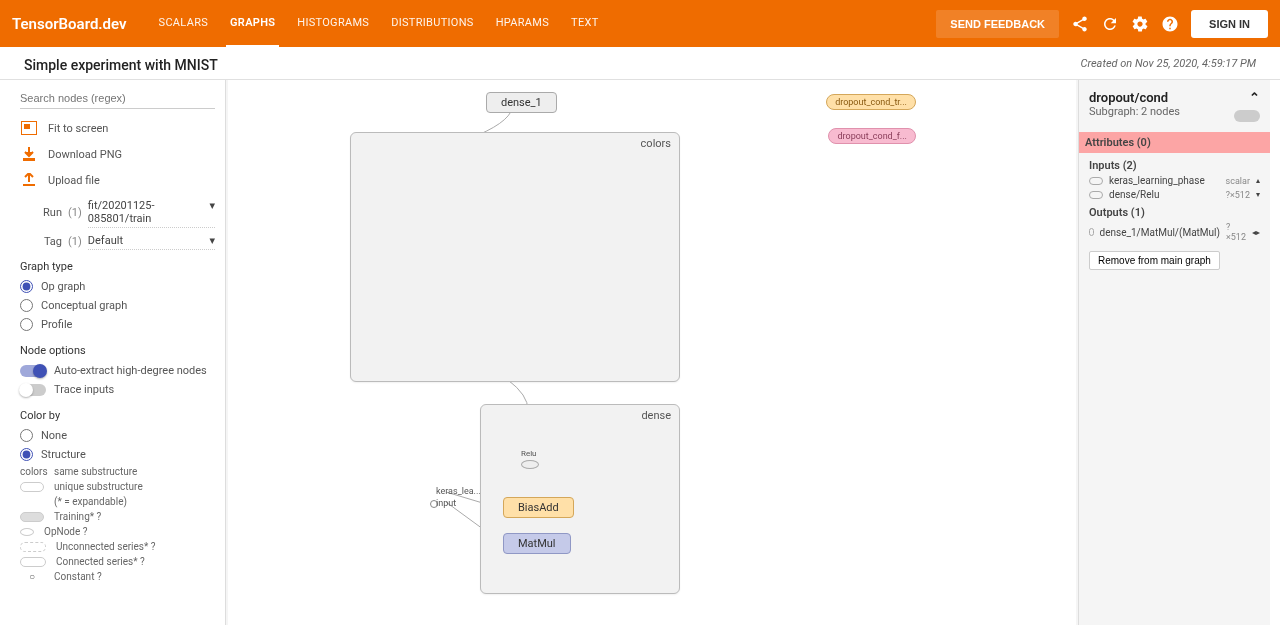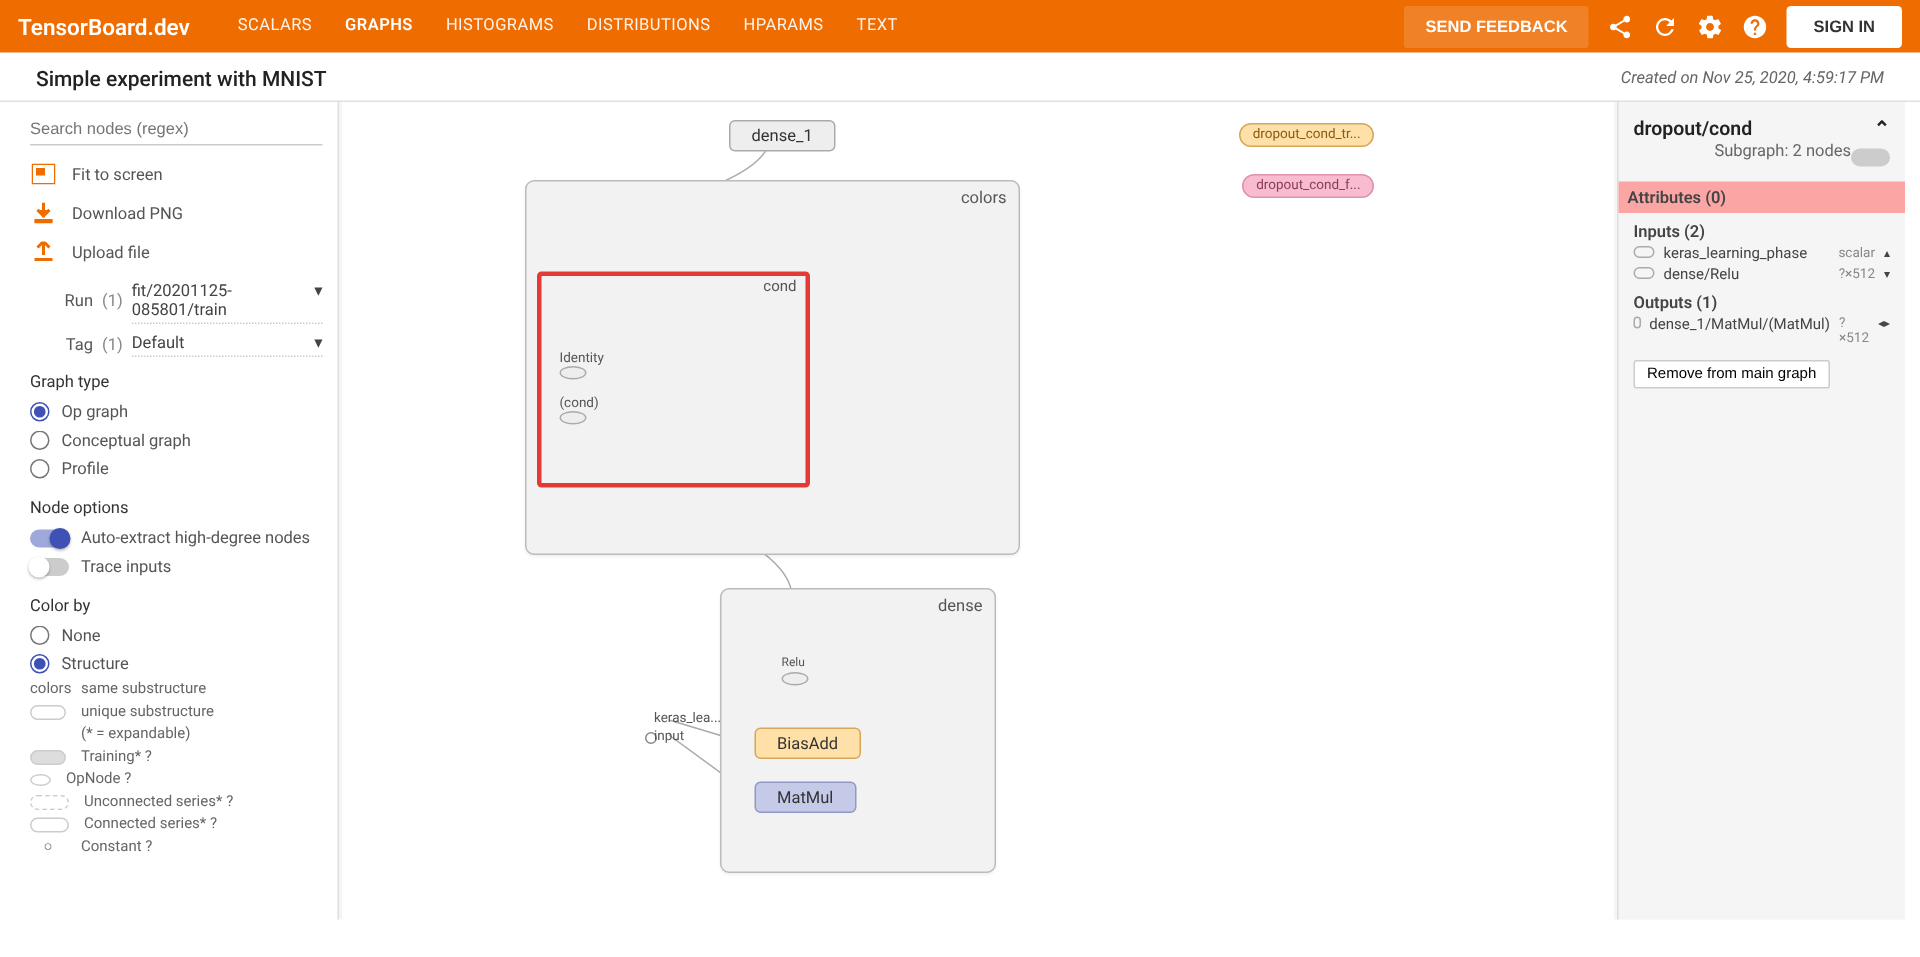--- a/index.html
+++ b/index.html
@@ -1,17 +1,17 @@
 <!DOCTYPE html>
 <html><head>
 <meta charset="utf-8">
 <style>
 * { box-sizing: border-box; margin: 0; padding: 0; }
 body { font-family: Roboto, Arial, sans-serif; font-size: 12px; color: #333; background: #fff; width: 1280px; height: 638px; overflow: hidden; }
-.topbar { background: #ef6c00; height: 35px; display: flex; align-items: center; padding: 0 12px; color: #fff; }
+.topbar { background: #ef6c00; height: 47px; display: flex; align-items: center; padding: 0 12px; color: #fff; }
 .logo { font-weight: 600; font-size: 15px; margin-right: 28px; }
 .tabs { display: flex; gap: 14px; font-size: 11px; }
 .tab { padding: 16px 4px; cursor: pointer; opacity: 0.92; letter-spacing: 0.3px; }
 .tab.active { border-bottom: 3px solid #fff; font-weight: 600; opacity: 1; }
 .topbar-right { margin-left: auto; display: flex; align-items: center; gap: 12px; }
 .send-feedback { background: rgba(255,255,255,0.15); border: none; color: #fff; font-size: 11px; font-weight: 600; padding: 8px 14px; border-radius: 2px; cursor: pointer; }
 .tb-icon { width: 18px; height: 18px; fill: #fff; cursor: pointer; }
 .sign-in { background: #fff; color: #333; font-size: 11px; font-weight: 600; padding: 8px 18px; border-radius: 3px; cursor: pointer; border: none; }
 .subbar { padding: 10px 24px 6px; border-bottom: 1px solid #e0e0e0; display: flex; }
 .subbar h3 { font-size: 14px; font-weight: 500; color: #222; }
@@ -41,21 +41,21 @@
 .graph-area { flex: 1; position: relative; background: #fff; margin: 0 2px; }
 .node-box { position: absolute; border: 1px solid #bbb; border-radius: 6px; background: #f2f2f2; box-shadow: 0 1px 2px rgba(0,0,0,0.06); }
 .node-label { position:absolute; font-size: 11px; color: #555; }
 .highlight { position:absolute; border: 3px solid #e53935; border-radius: 3px; }
 .op-node { position:absolute; border:1px solid #aaa; border-radius:4px; font-size:11px; padding: 3px 14px; text-align:center; }
 .pill { position:absolute; font-size:9px; padding:2px 8px; border-radius:10px; border:1px solid; cursor:pointer; }
 .info-panel { width: 192px; background: #f5f5f5; border-left: 1px solid #ddd; padding: 10px 10px; font-size: 11px; color: #444; }
 .info-title { font-weight: 600; font-size: 13px; color: #222; display:flex; justify-content:space-between; align-items:center; }
 .info-sub { color: #666; margin-bottom: 8px; }
 .attr-head { background:#fca5a5; padding:4px 6px; margin: 6px -10px; font-size:11px; font-weight:600; }
-.io-row { display:flex; gap:6px; margin:3px 0; font-size:10px; }
+.io-row { display:flex; align-items:center; gap:6px; margin:3px 0; font-size:10px; }
 .io-shape { margin-left:auto; color:#888; font-size:9px; }
 .node-icon { width:14px; height:8px; border:1px solid #aaa; border-radius:4px; }
 .toggle-pill { width:26px; height:12px; border-radius:6px; background:#ccc; display:inline-block; }
 .remove-btn { border:1px solid #ccc; background:#fff; font-size:10px; padding:3px 8px; border-radius:2px; cursor:pointer; margin-top:6px; }
 .mini-ellipse { width:18px; height:9px; border:1px solid #aaa; border-radius:50%; background:#eee; position:absolute; }
 </style>
 </head>
 <body>
 
 <div class="topbar">
@@ -221,47 +221,40 @@
       <path d="M 300 388 L 300 420" stroke="#aaa" fill="none" stroke-width="1"></path>
       <path d="M 300 432 L 300 454" stroke="#aaa" fill="none" stroke-width="1"></path>
       <path d="M 300 472 L 300 510" stroke="#aaa" fill="none" stroke-width="1"></path>
       <path d="M 218 412 L 258 424" stroke="#aaa" fill="none" stroke-width="1"></path>
       <path d="M 218 422 L 270 460" stroke="#aaa" fill="none" stroke-width="1"></path>
     </svg>
     <div class="op-node" style="left:258px;top:12px;background:#eee;">dense_1</div>
     <div class="node-box" style="left:122px;top:52px;width:330px;height:250px">
       <div class="node-label" style="right:8px;top:4px">colors</div>
     </div>
-    <div class="highlight" style="left:130px;top:113px;width:182px;height:144px">
-      <div class="node-label" style="right:6px;top:2px;font-size:10px;color:#555">cond</div>
-      <div class="mini-ellipse" style="left:12px;top:60px"></div>
-      <div class="node-label" style="left:12px;top:50px;font-size:9px">Identity</div>
-      <div class="mini-ellipse" style="left:12px;top:90px"></div>
-      <div class="node-label" style="left:12px;top:80px;font-size:9px">(cond)</div>
-    </div>
-    <div class="node-box" style="left:252px;top:324px;width:184px;height:190px">
+    <div class="node-box" style="left:252px;top:324px;width:200px;height:190px">
       <div class="node-label" style="right:8px;top:4px">dense</div>
       <div class="mini-ellipse" style="left:40px;top:55px"></div>
       <div class="node-label" style="left:40px;top:44px;font-size:8px">Relu</div>
       <div class="op-node" style="left:22px;top:92px;background:#ffe0a8;border-color:#d4a75a">BiasAdd</div>
       <div class="op-node" style="left:22px;top:128px;background:#c5cae9;border-color:#9098c5">MatMul</div>
     </div>
     <div class="node-label" style="left:208px;top:406px;font-size:9px">keras_lea...</div>
     <div style="position:absolute;left:202px;top:420px;width:8px;height:8px;border:1px solid #888;border-radius:50%"></div>
     <div class="node-label" style="left:208px;top:418px;font-size:9px">input</div>
     <div class="pill" style="right:160px;top:14px;background:#ffe0a8;border-color:#d4a75a;color:#8a5a11">dropout_cond_tr...</div>
     <div class="pill" style="right:160px;top:48px;background:#f8bbd0;border-color:#e091ad;color:#8a3d5a">dropout_cond_f...</div>
   </div>
 
   <div class="info-panel">
     <div class="info-title">
       <span>dropout/cond</span>
       <span style="cursor:pointer">⌃</span>
     </div>
-    <div style="display:flex;justify-content:flex-end;align-items:center">
+    <div style="display:flex;justify-content:space-between;align-items:center">
       <div class="info-sub">Subgraph: 2 nodes</div>
       <div class="toggle-pill"></div>
     </div>
     <div class="attr-head">Attributes (0)</div>
     <div style="font-weight:600;margin-top:4px">Inputs (2)</div>
     <div class="io-row">
         <div class="node-icon"></div>
         <span>keras_learning_phase</span>
         <span class="io-shape">scalar</span>
         <span style="font-size:8px">▴</span>

